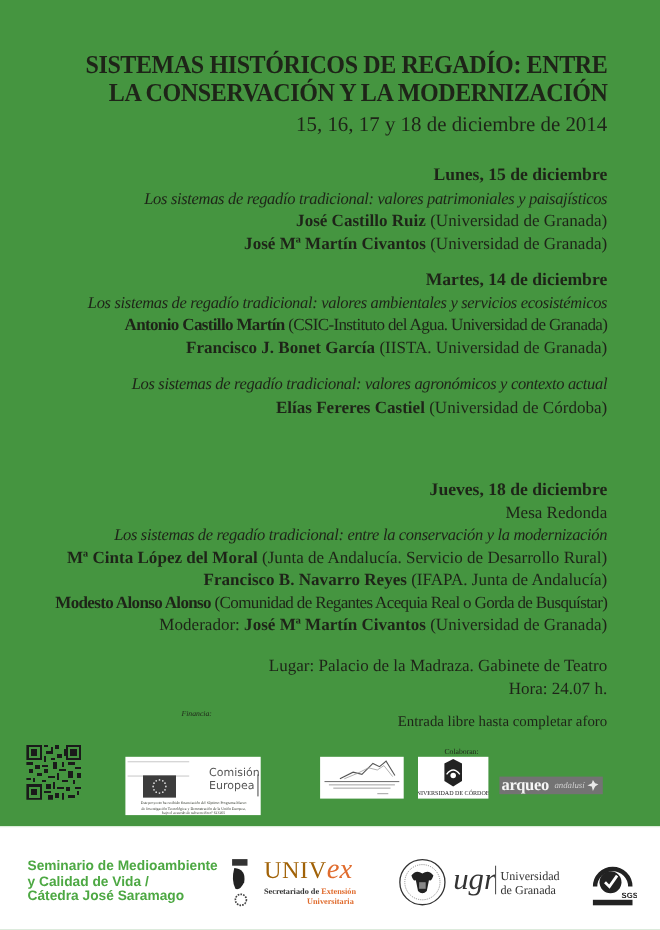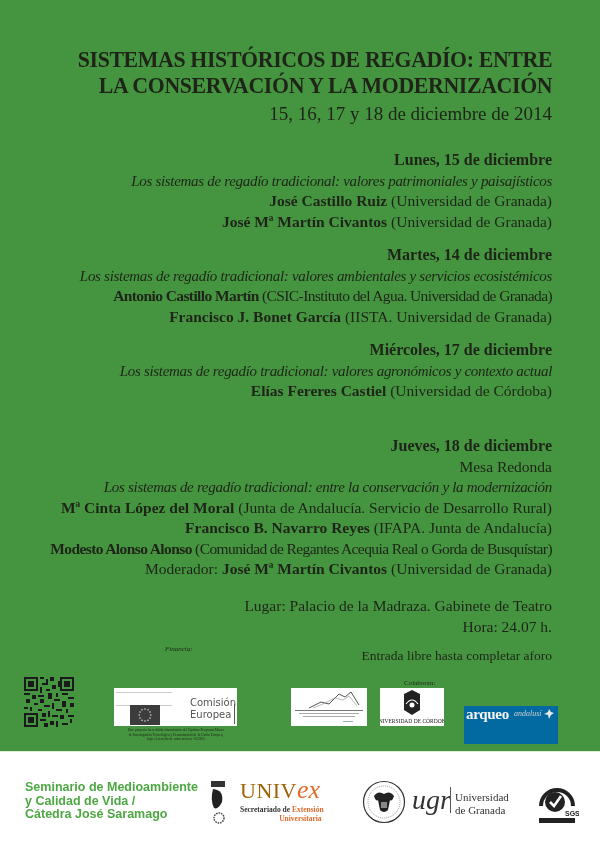--- a/index.html
+++ b/index.html
@@ -21,31 +21,31 @@
     .cond { letter-spacing: -0.6px; }
     .cond2 { letter-spacing: -0.9px; font-size: 14.6px !important; }
 
     .info { position: absolute; right: 48px; text-align: right; white-space: nowrap; font-size: 15.5px; line-height: 20.5px; color: #1e2418; }
     .entrada { position: absolute; right: 48px; top: 648px; font-size: 13.5px; color: #1e2418; white-space: nowrap; }
 
     .qr { position: absolute; left: 24px; top: 677px; width: 50px; height: 50px; }
 
     .label-small { position: absolute; font-size: 7px; color: #1e2418; }
 
-    .ec-logo { position: absolute; left: 114px; top: 688px; width: 123px; height: 38px; background: #ffffff; padding-left: 28px; }
+    .ec-logo { position: absolute; left: 114px; top: 688px; width: 123px; height: 53px; background: #ffffff; padding-left: 28px; }
     .ec-flag { position: absolute; left: 16px; top: 17px; width: 30px; height: 20px; background: #3c3c3c; }
     .ec-text { position: absolute; left: 76px; top: 9px; font-family: "DejaVu Sans", sans-serif; font-size: 10px; line-height: 12px; color: #555; }
     .ec-lines { position: absolute; left: 2px; top: 4px; width: 56px; height: 14px; border-top: 1px solid #ccc; border-bottom: 1px solid #ccc; }
     .ec-bar { position: absolute; right: 2px; top: 16px; width: 1.5px; height: 20px; background: #555; }
     .ec-caption { position: absolute; left: 126px; top: 728px; width: 100px; font-size: 3.5px; line-height: 4.5px; text-align: center; color: #1e2418; }
 
     .logo-box { position: absolute; background: #ffffff; }
     .mtn-logo { left: 291px; top: 688px; width: 76px; height: 38px; }
     .uco-logo { left: 380px; top: 688px; width: 64px; height: 38px; }
-    .arqueo-logo { left: 464px; top: 706px; width: 94px; height: 38px; background: #0369a1; }
+    .arqueo-logo { left: 454px; top: 706px; width: 94px; height: 16px; background: #737373; }
     .arqueo-text { position: absolute; left: 2px; top: 0px; font-family: "Liberation Serif", serif; font-weight: bold; font-size: 15px; color: #f5f5f5; letter-spacing: -0.3px; }
     .arqueo-sub { position: absolute; left: 48px; top: 3px; font-style: italic; font-size: 8px; color: #cfcfcf; }
 
     .seminar { position: absolute; left: 25px; top: 781px; font-family: "Liberation Sans", sans-serif; font-weight: bold; font-size: 12.5px; line-height: 13.5px; color: #4da843; }
 
     .univex { position: absolute; left: 240px; top: 778px; }
     .univex .big { font-family: "Liberation Serif", serif; font-size: 22px; color: #a16207; letter-spacing: 0.5px; }
     .univex .ex { font-family: "Liberation Serif", serif; font-style: italic; font-size: 26px; color: #e06c2e; margin-top: 13px; }
     .univex .sub { font-family: "Liberation Serif", serif; font-weight: bold; font-size: 7.5px; color: #333; line-height: 9px; }
     .univex .sub .o { color: #e06c2e; }
@@ -73,21 +73,20 @@
 </div>
 
 <div class="day" style="top:245px;">
   <span class="line dayname">Martes, 14 de diciembre</span>
   <span class="line topic">Los sistemas de regadío tradicional: valores ambientales y servicios ecosistémicos</span>
   <span class="line person cond"><b>Antonio Castillo Martín</b> <span class="aff">(CSIC-Instituto del Agua. Universidad de Granada)</span></span>
   <span class="line person"><b>Francisco J. Bonet García</b> <span class="aff">(IISTA. Universidad de Granada)</span></span>
 </div>
 
 <div class="day" style="top:340px;">
-  <span class="line dayname">Miércoles, 17 de diciembre</span>
   <span class="line topic">Los sistemas de regadío tradicional: valores agronómicos y contexto actual</span>
   <span class="line person"><b>Elías Fereres Castiel</b> <span class="aff">(Universidad de Córdoba)</span></span>
 </div>
 
 <div class="day" style="top:436px;">
   <span class="line dayname">Jueves, 18 de diciembre</span>
   <span class="line">Mesa Redonda</span>
   <span class="line topic">Los sistemas de regadío tradicional: entre la conservación y la modernización</span>
   <span class="line person"><b>Mª Cinta López del Moral</b> <span class="aff">(Junta de Andalucía. Servicio de Desarrollo Rural)</span></span>
   <span class="line person"><b>Francisco B. Navarro Reyes</b> <span class="aff">(IFAPA. Junta de Andalucía)</span></span>

